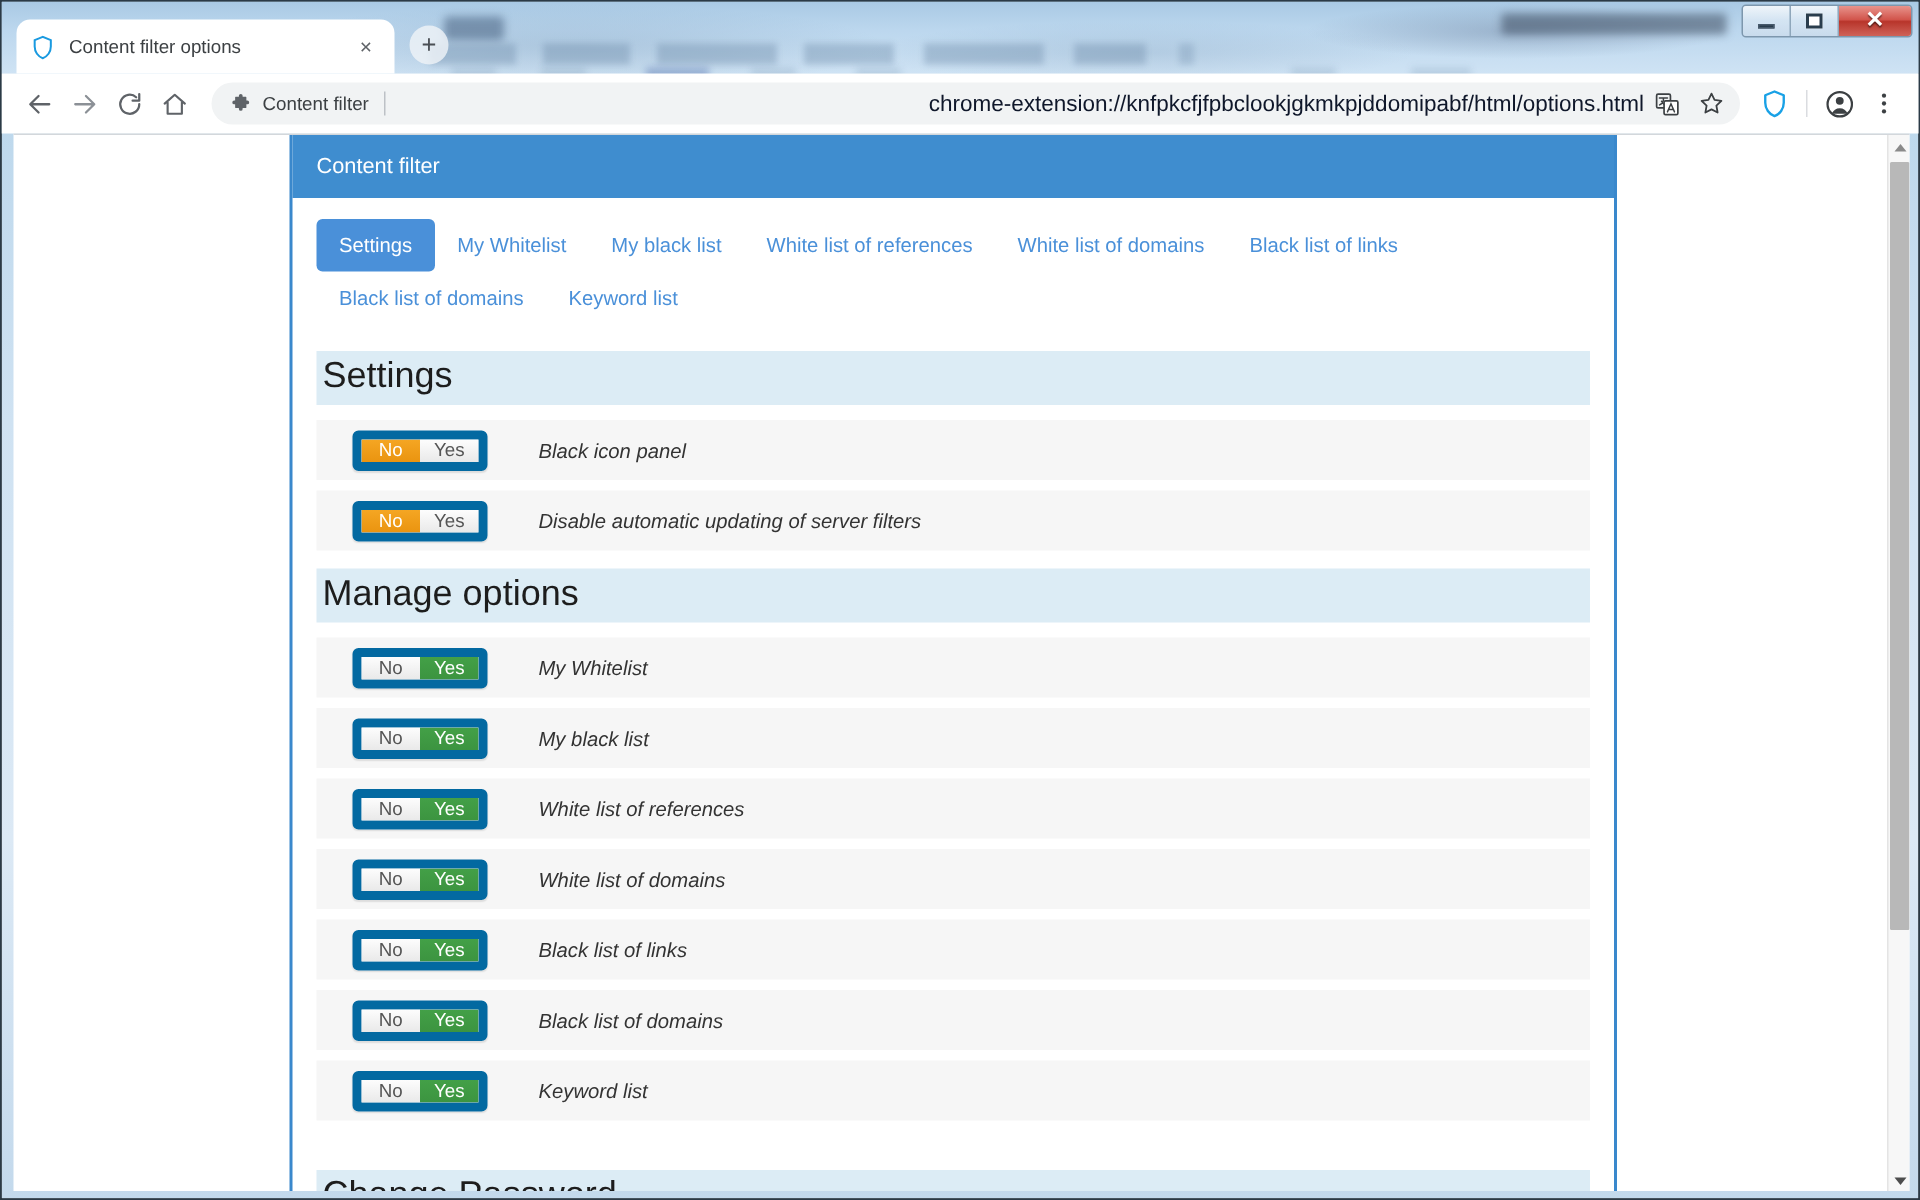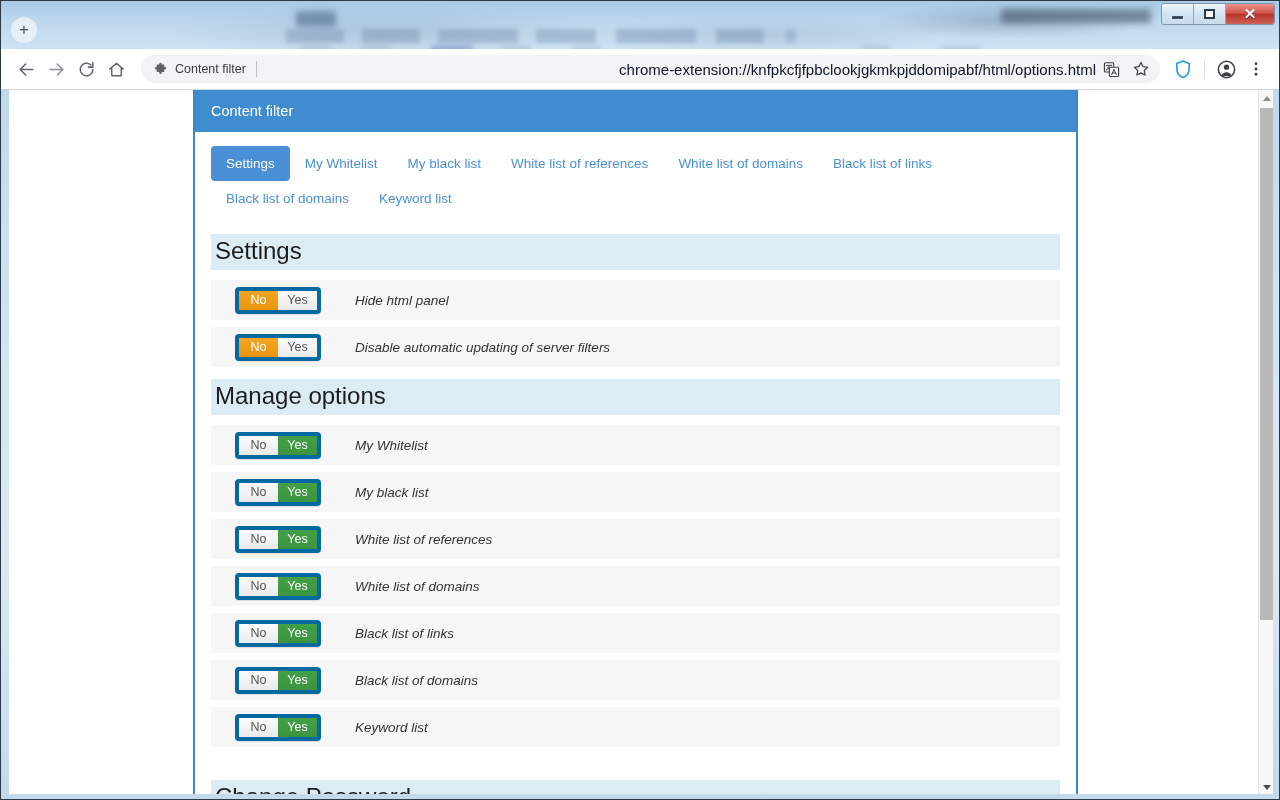--- a/index.html
+++ b/index.html
@@ -206,21 +206,21 @@
 
   .opt-list { margin: 10px 16px 0 16px; }
   .opt-row {
     background: #f6f6f6;
     height: 40px; margin-bottom: 7px;
     display: flex; align-items: center; padding-left: 24px;
   }
   .toggle {
     display: inline-flex; flex: 0 0 auto;
     border-radius: 4px; overflow: hidden;
-    border: 4px solid #0369a1;
+    border: 6px solid #0369a1;
     box-shadow: 0 1px 1px rgba(0,0,0,.10);
     height: 27px; cursor: pointer;
   }
   .tg-opt {
     min-width: 39px; padding: 0 9px;
     display: flex; align-items: center; justify-content: center;
     font-size: 12.5px; cursor: pointer;
   }
   .tg-off {
     background: linear-gradient(180deg,#fdfdfd,#e9e9e9);
@@ -258,20 +258,27 @@
     </div>
     <div class="wc-btn">
       <div class="wc-max-glyph"></div>
     </div>
     <div class="wc-btn wc-close">
       <span class="wc-close-glyph">✕</span>
     </div>
   </div>
 
   <div id="tab-strip">
+    <div id="browser-tab">
+      <svg id="tab-favicon" viewBox="0 0 24 24">
+        <path d="M12 2.2 4.4 5.3v6c0 5 3.2 9.5 7.6 11 4.4-1.5 7.6-6 7.6-11v-6L12 2.2z" fill="none" stroke="#1a9ae0" stroke-width="1.9"></path>
+      </svg>
+      <span id="tab-title">Content filter options</span>
+      <span id="tab-close">×</span>
+    </div>
     <div id="new-tab-btn">+</div>
   </div>
 
   <div id="toolbar">
     <div class="tb-icon">
       <svg width="19" height="19" viewBox="0 0 24 24">
         <path d="M20 12H5M11 5l-7 7 7 7" fill="none" stroke="#5f6368" stroke-width="1.9" stroke-linecap="round" stroke-linejoin="round"></path>
       </svg>
     </div>
     <div class="tb-icon">
@@ -364,21 +371,21 @@
         </div>
       </div>
 
       <div class="section-header">Settings</div>
       <div class="opt-list">
         <div class="opt-row">
           <span class="toggle">
             <span class="tg-opt tg-on-orange">No</span>
             <span class="tg-opt tg-off">Yes</span>
           </span>
-          <span class="opt-label">Hide html panel</span>
+          <span class="opt-label">Black icon panel</span>
         </div>
         <div class="opt-row">
           <span class="toggle">
             <span class="tg-opt tg-on-orange">No</span>
             <span class="tg-opt tg-off">Yes</span>
           </span>
           <span class="opt-label">Disable automatic updating of server filters</span>
         </div>
       </div>
 

